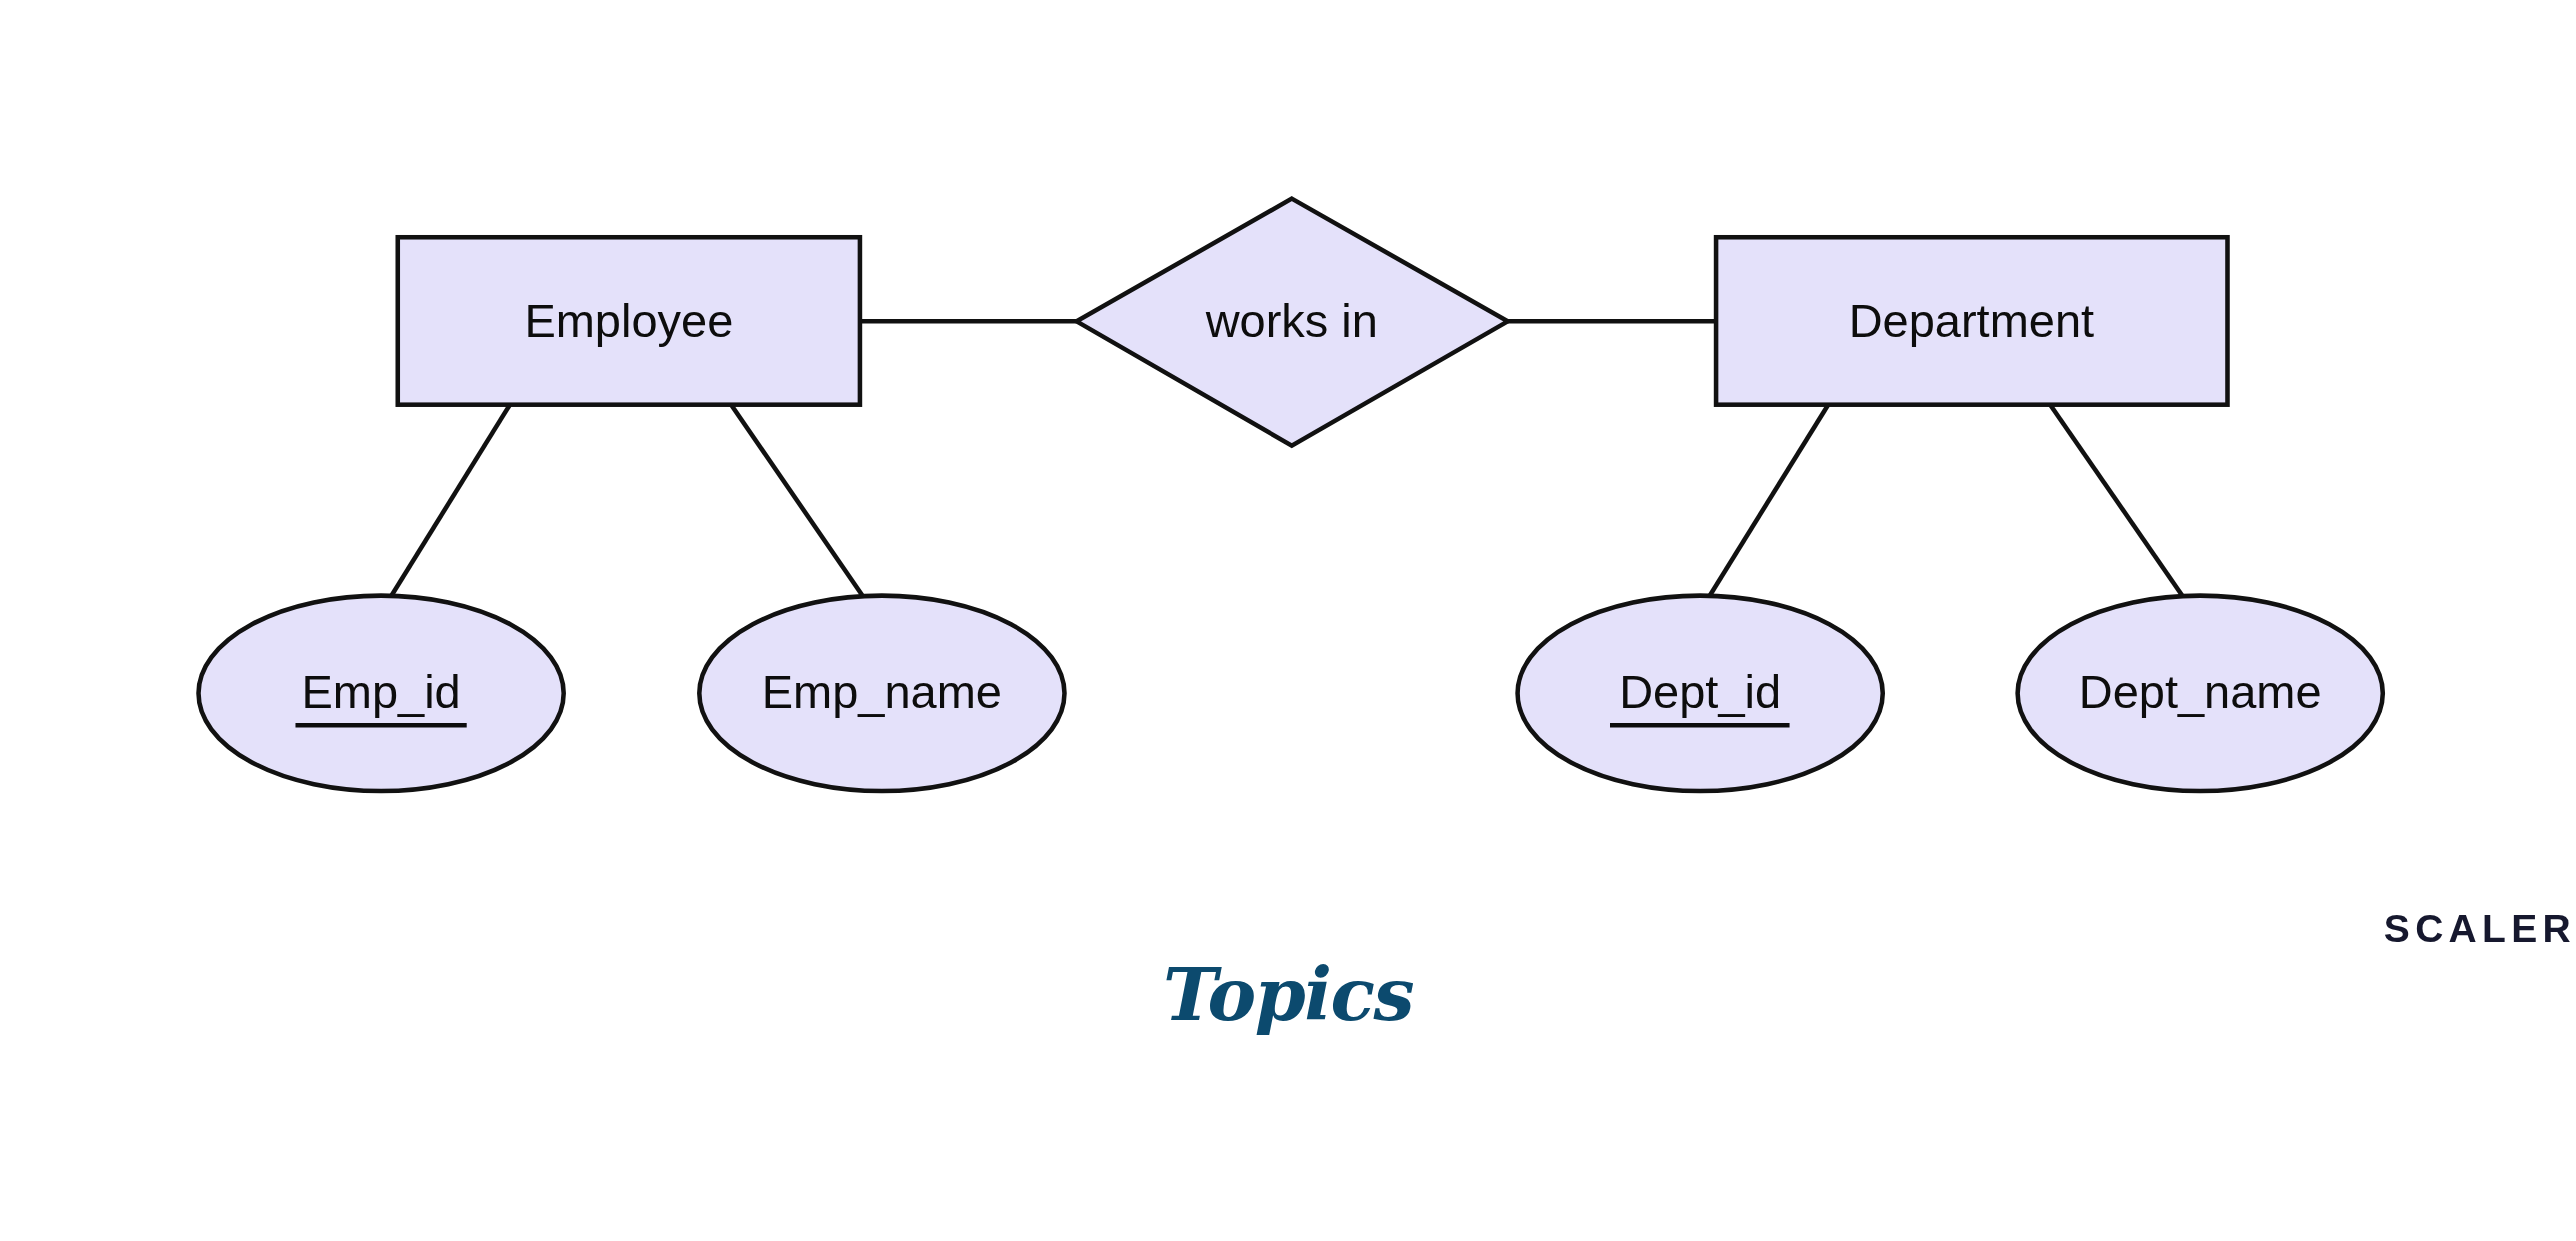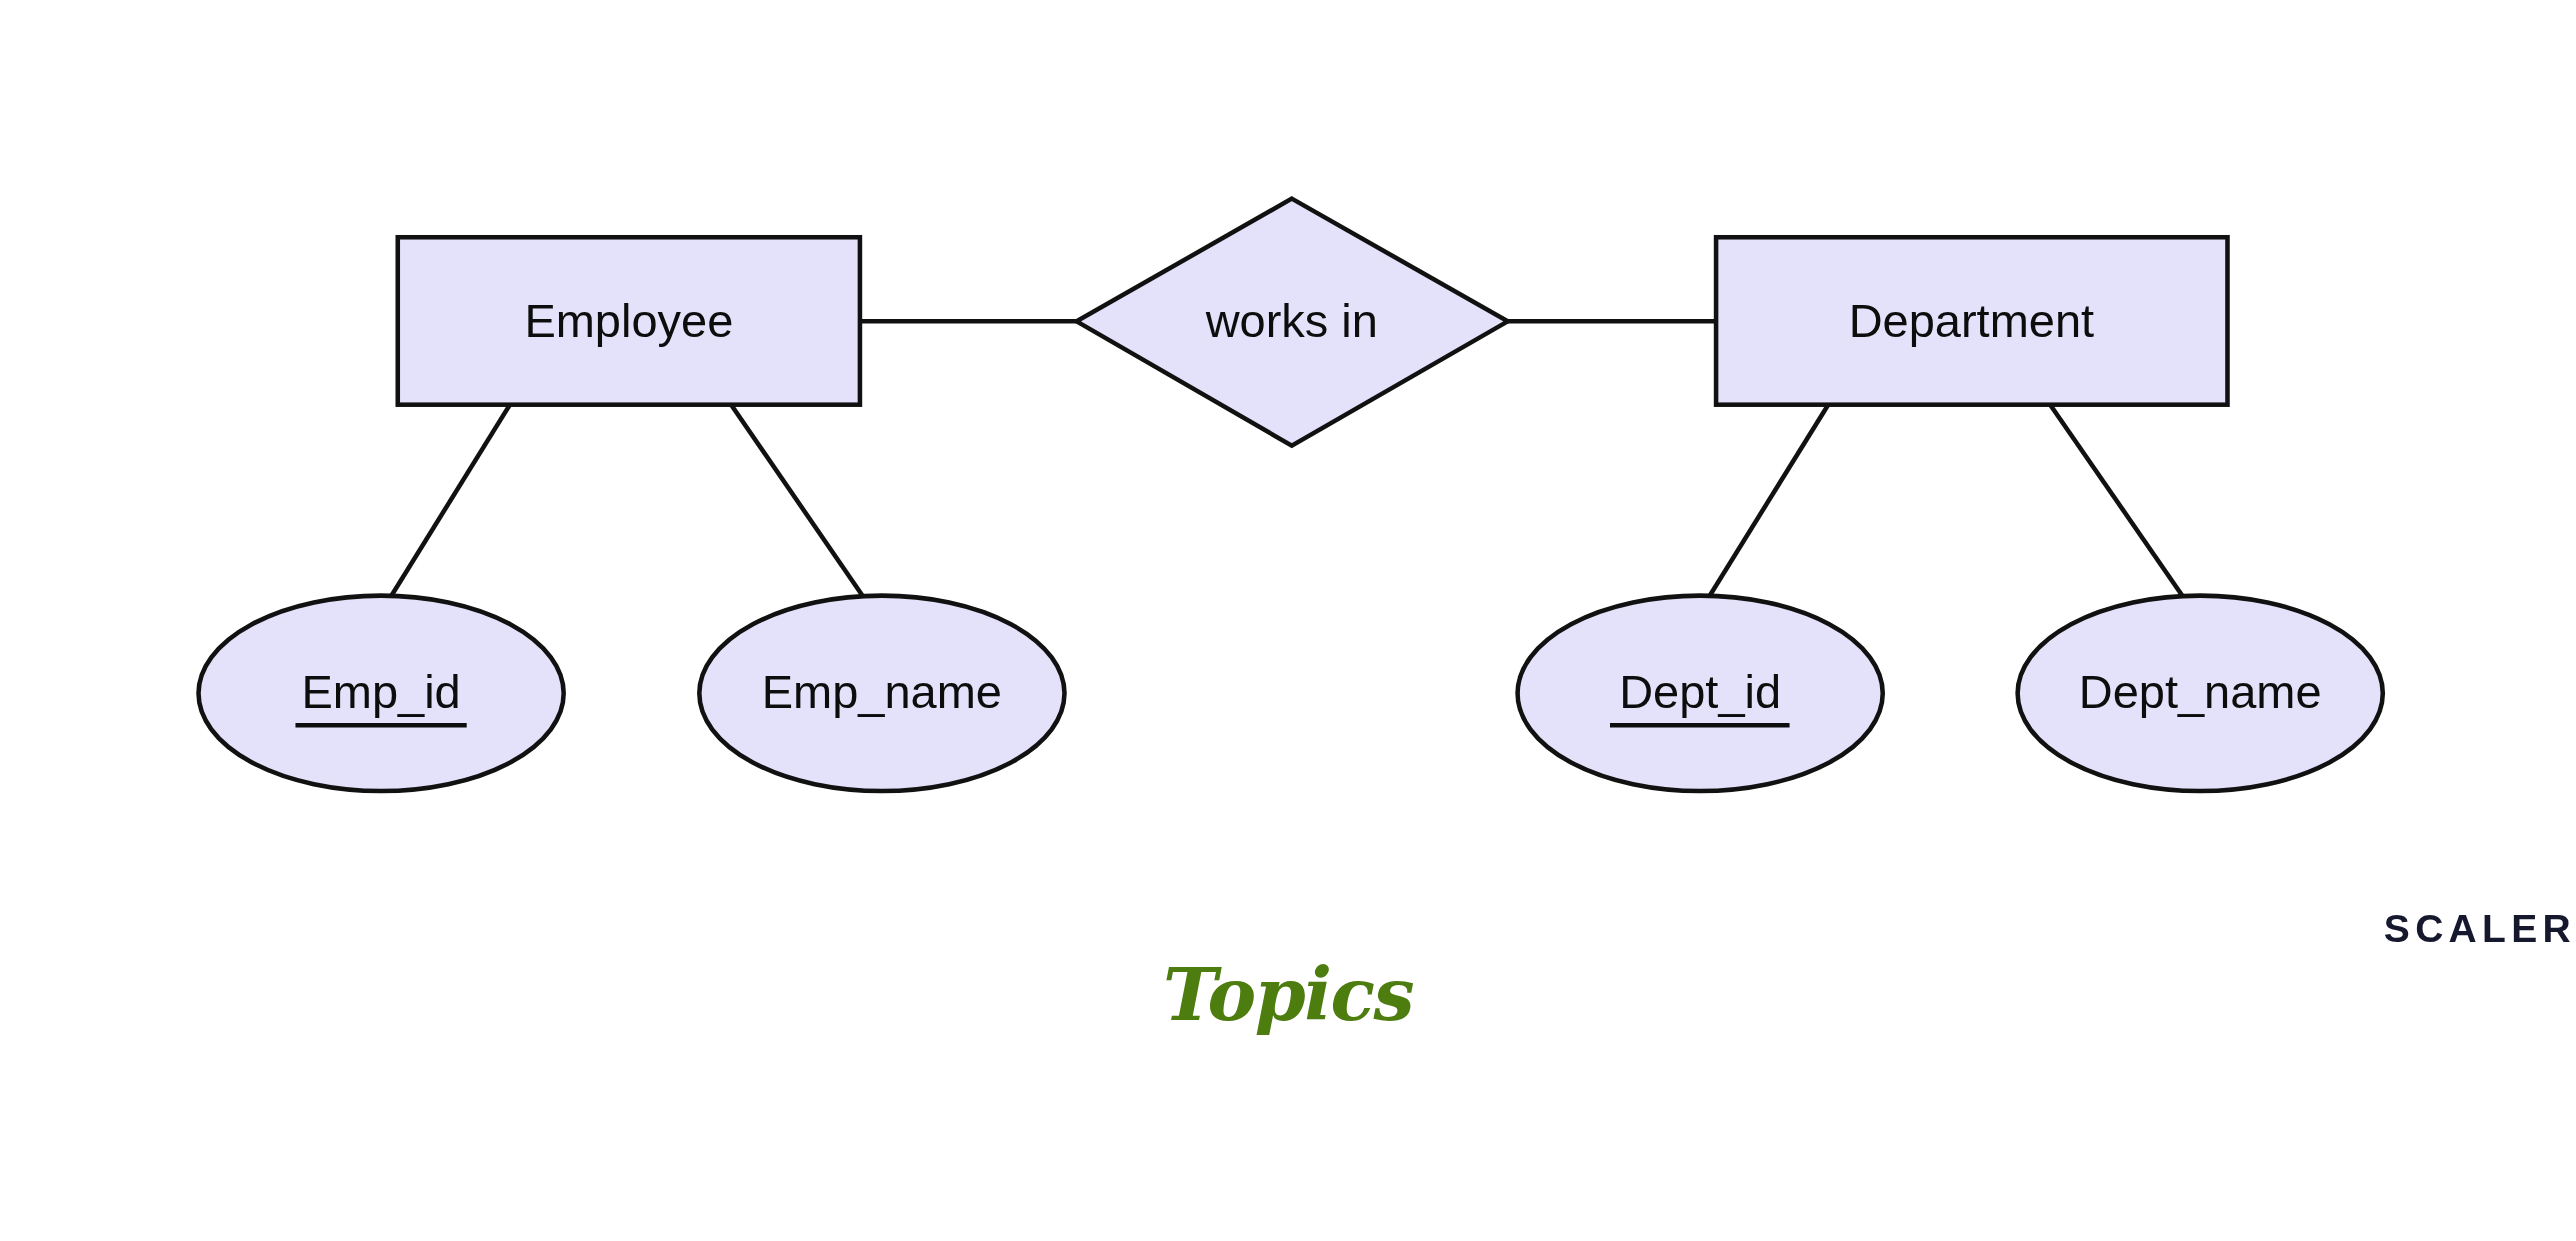--- a/index.html
+++ b/index.html
@@ -68,21 +68,21 @@
     margin-bottom: 8px;
     padding-left: 23px;
     text-align: right;
   }
   .logo-topics {
     display: block;
     font-family: "DejaVu Serif", "Liberation Serif", serif;
     font-size: 73px;
     font-style: italic;
     font-weight: bold;
-    color: #4d7c0f;
+    color: #0c4a6e;
     line-height: 1.05;
     letter-spacing: -1.5px;
   }
 </style>
 </head>
 <body>
 
 <svg id="diagram-canvas" viewBox="0 0 3400 1639" xmlns="http://www.w3.org/2000/svg">
 
   <g>

